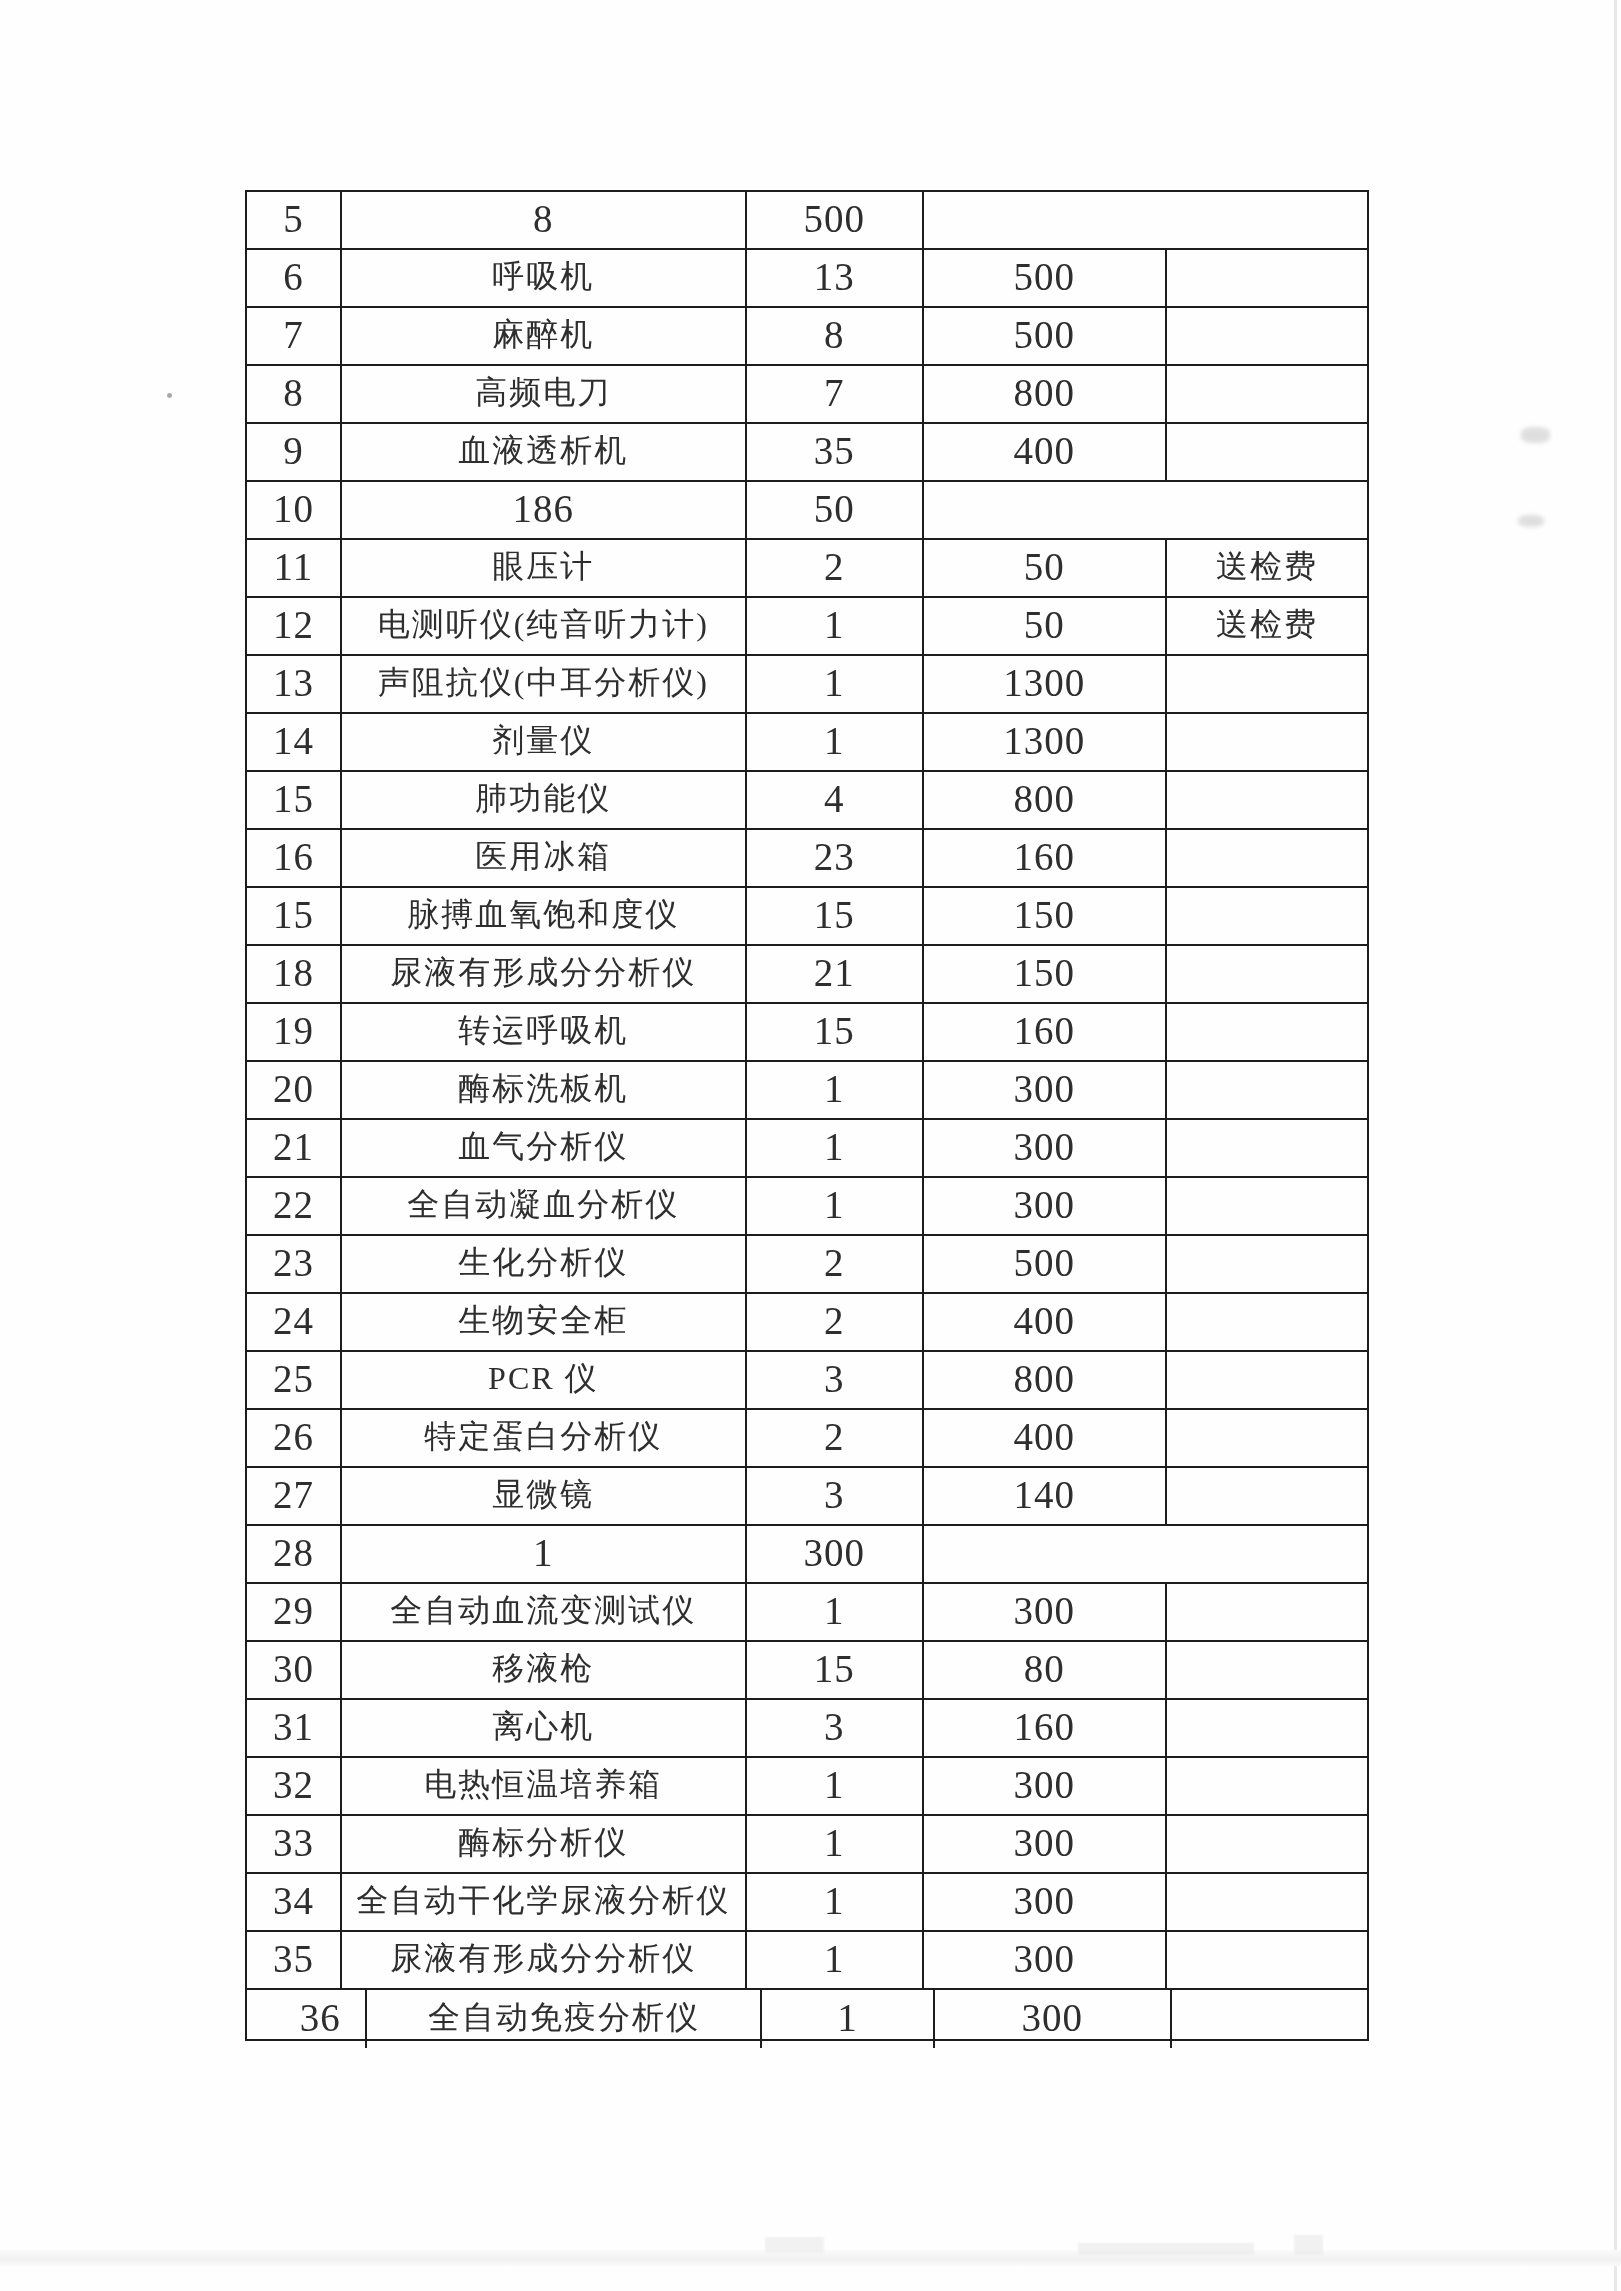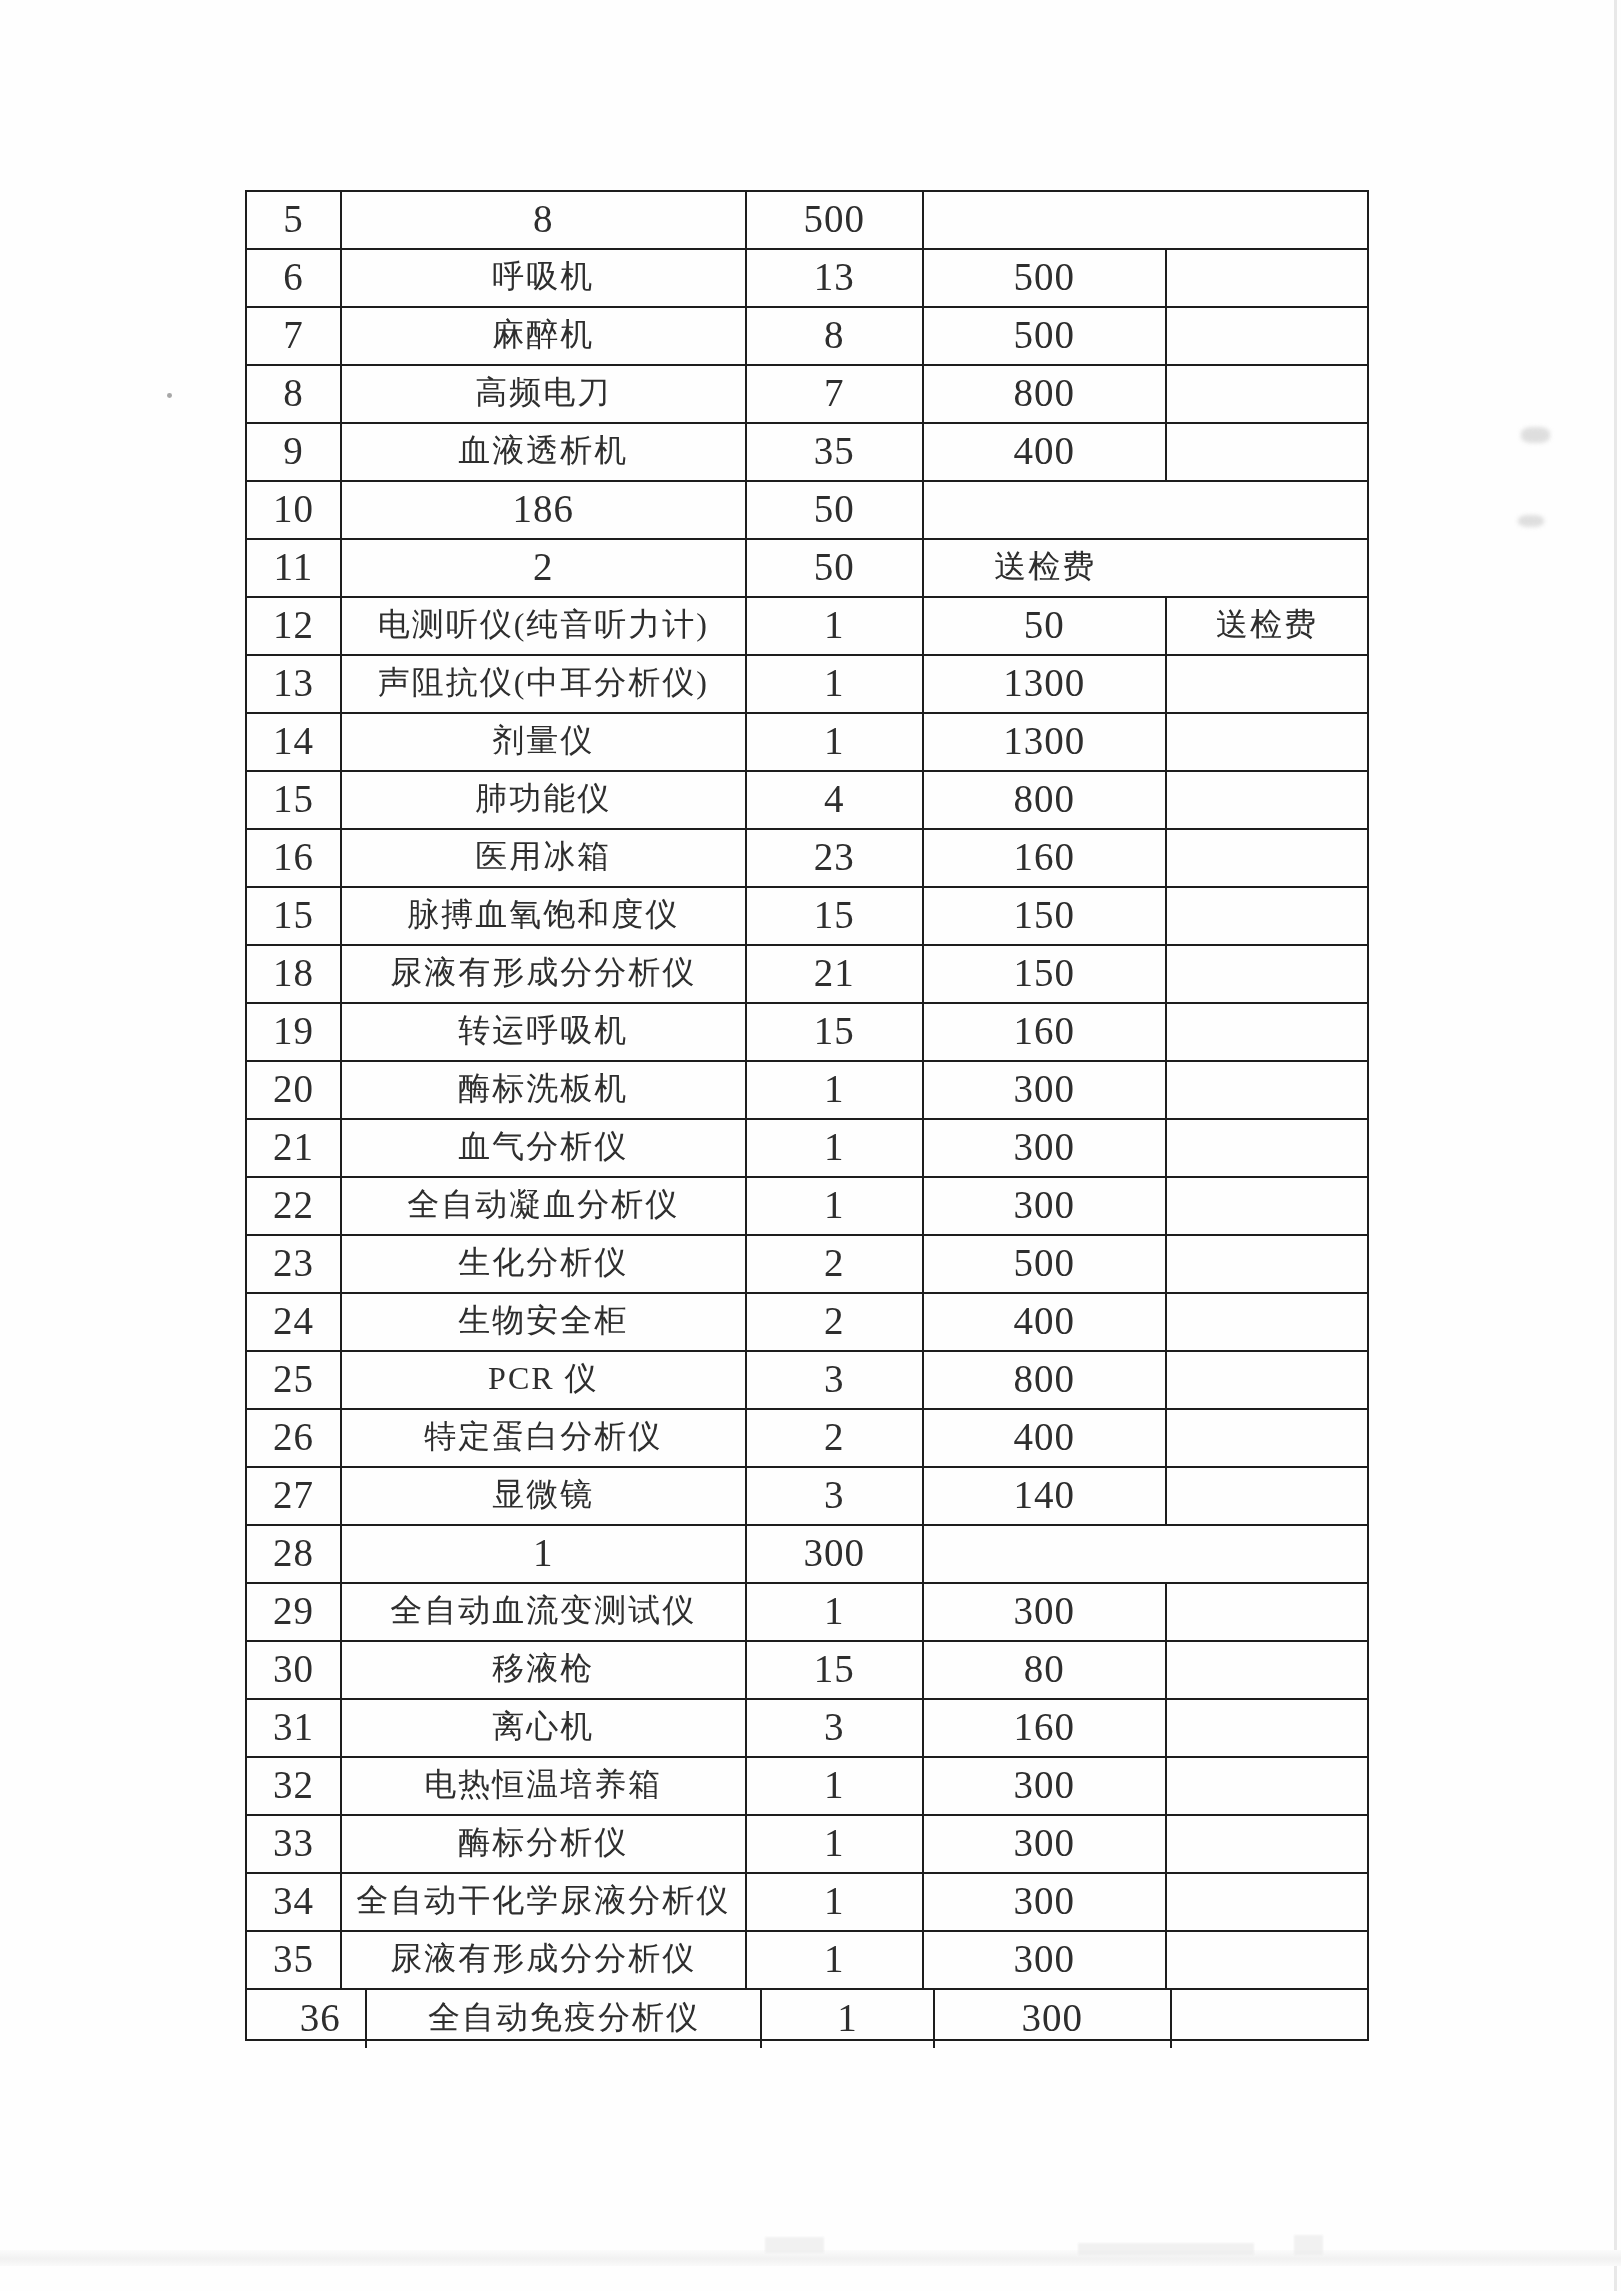--- a/index.html
+++ b/index.html
@@ -155,20 +155,21 @@
     <div class="cell cjk"></div>
   </div>
       <div class="t-row">
     <div class="cell num">10</div>
     <div class="cell num">186</div>
     <div class="cell num">50</div>
     <div class="cell cjk"></div>
   </div>
       <div class="t-row">
     <div class="cell num">11</div>
+    <div class="cell cjk">眼压计</div>
     <div class="cell num">2</div>
     <div class="cell num">50</div>
     <div class="cell cjk">送检费</div>
   </div>
       <div class="t-row">
     <div class="cell num">12</div>
     <div class="cell cjk">电测听仪(纯音听力计)</div>
     <div class="cell num">1</div>
     <div class="cell num">50</div>
     <div class="cell cjk">送检费</div>

